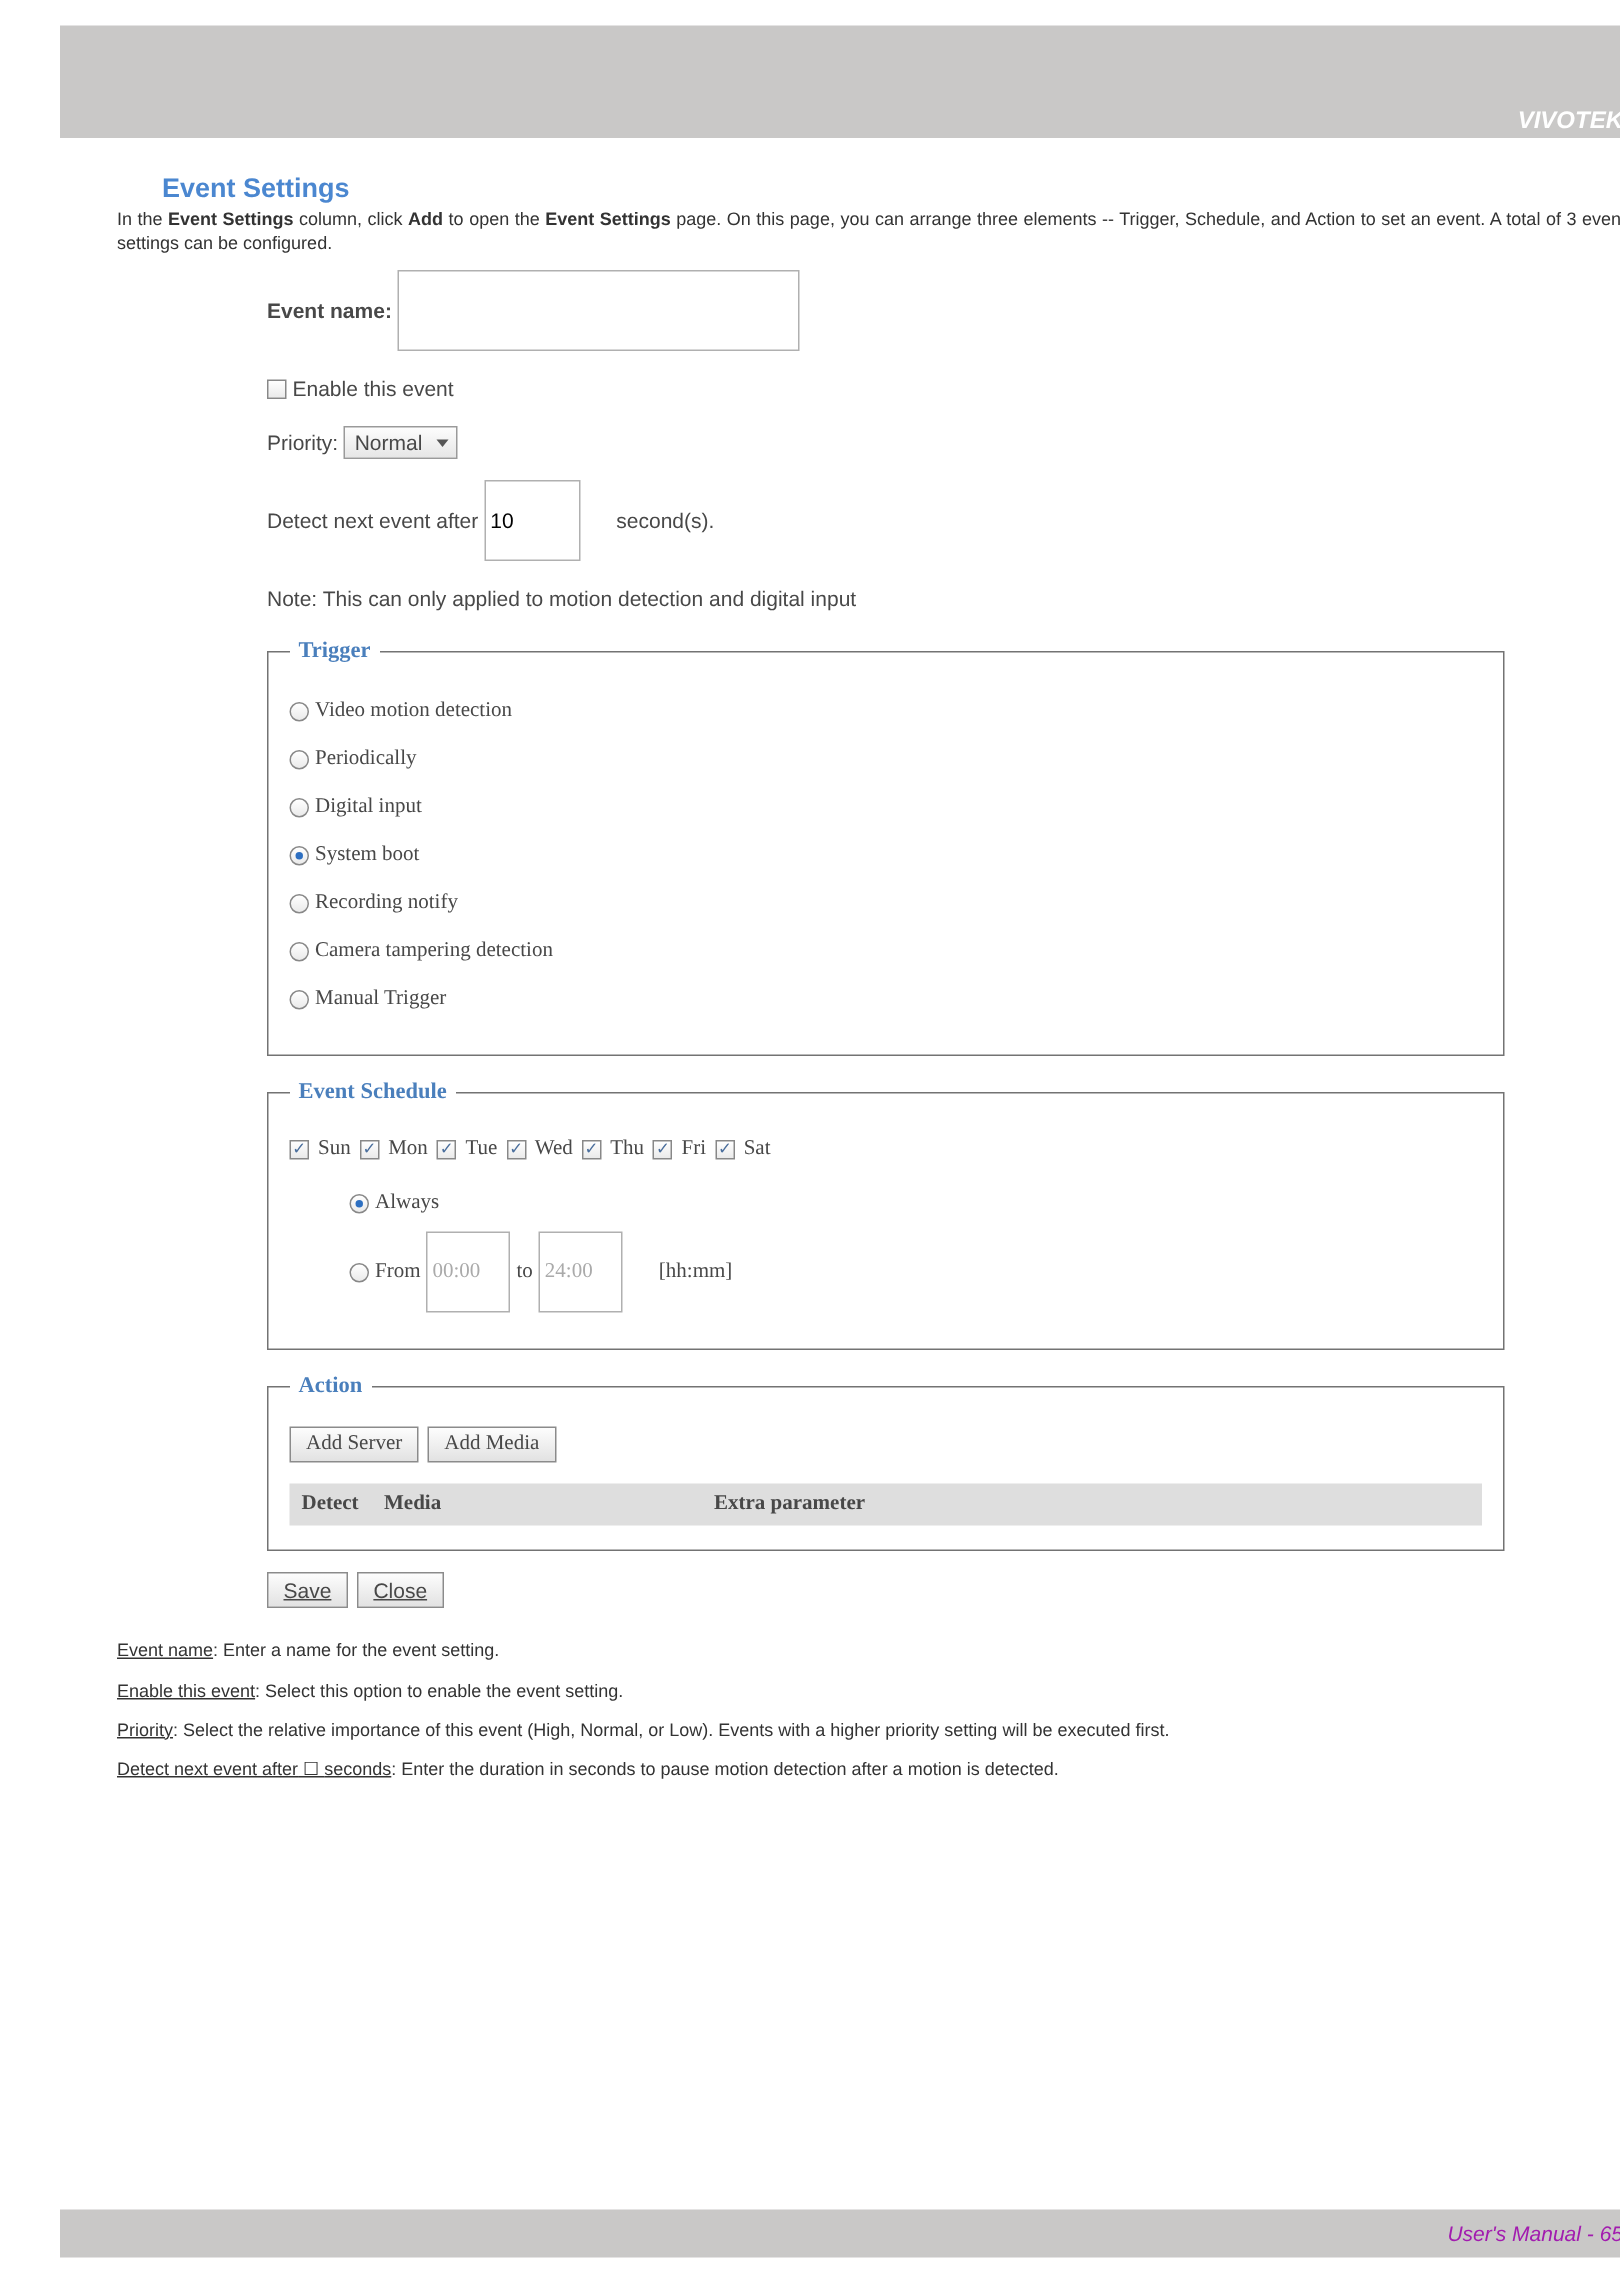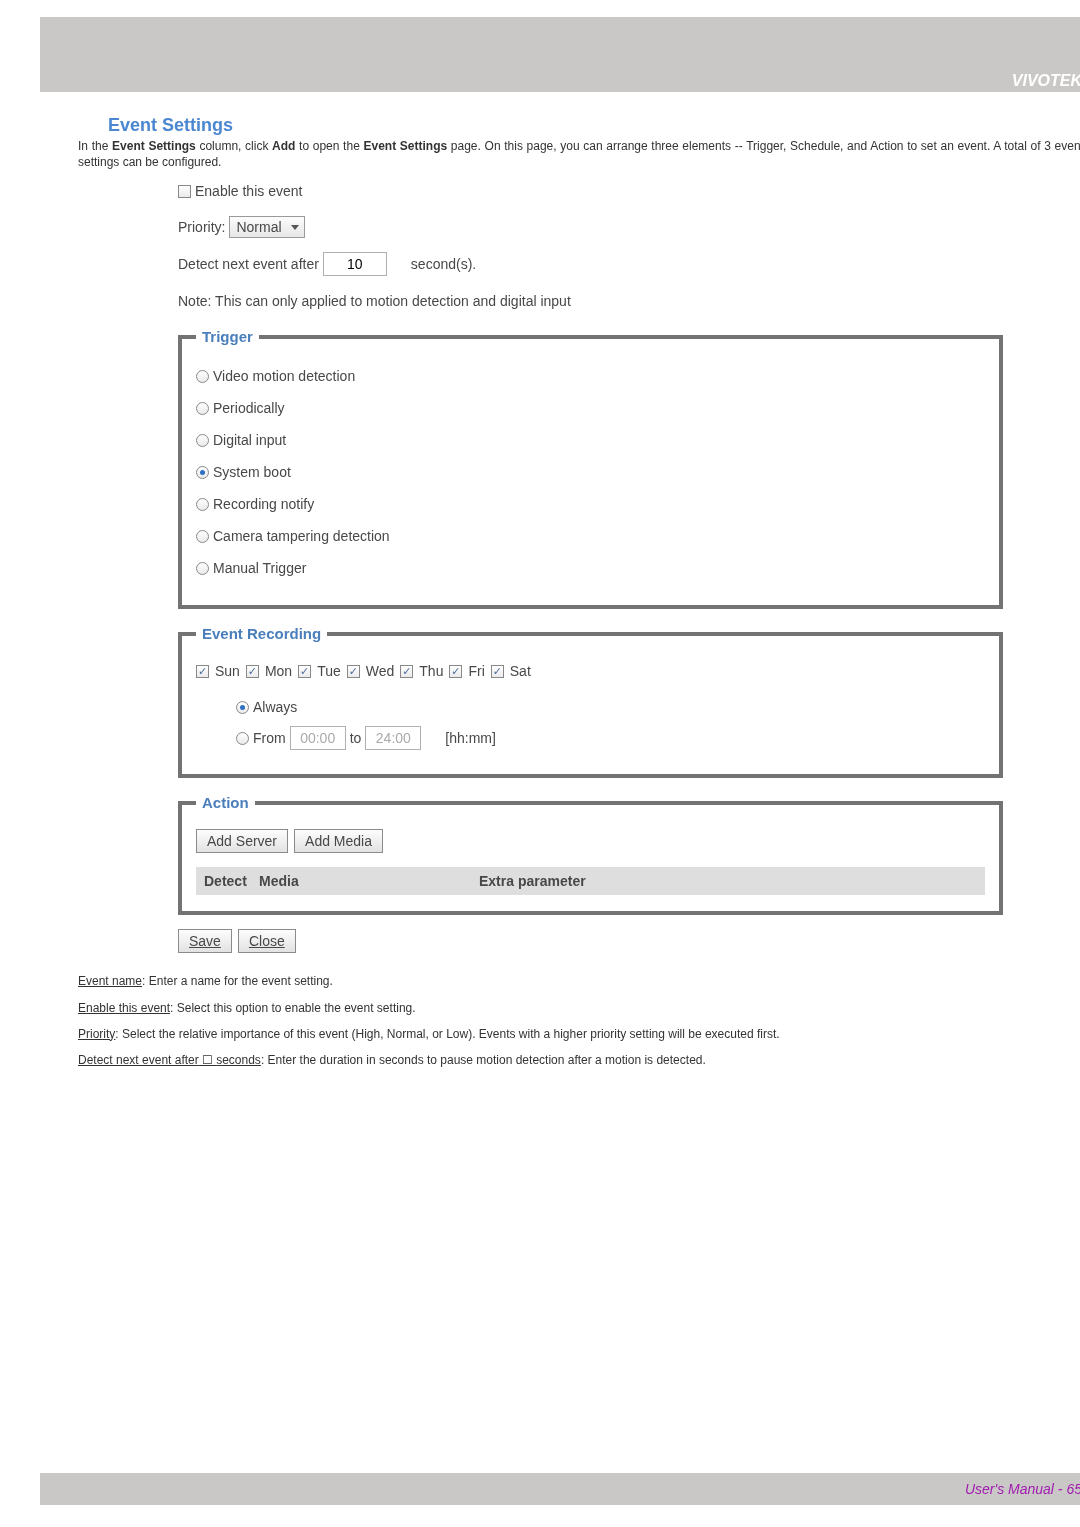--- a/index.html
+++ b/index.html
@@ -70,24 +70,23 @@
     align-items: center;
     gap: 4px;
     margin: 8px 0 14px 0;
     min-height: 22px;
   }
   .fs-label { font-weight: bold; }
   .txt-in {
     border: 1px solid #b0b0b0;
     background: #fff;
     height: 20px;
-    padding: 1px 3px;
+    padding: 16px 3px;
     font: inherit;
     box-sizing: content-box;
-    text-align: center;
   }
   .select {
     display: inline-flex;
     align-items: center;
     border: 1px solid #9a9a9a;
     background: linear-gradient(#fdfdfd,#e6e6e6);
     height: 20px;
     padding: 0 2px 0 6px;
     font: inherit;
     gap: 6px;
@@ -121,23 +120,24 @@
   .radio .dot {
     width: 5px; height: 5px; border-radius: 50%; background: #2d6fc1;
   }
   .checkbox .tick {
     font-size: 11px;
     line-height: 1;
     color: #4a6e9c;
   }
 
   fieldset.group {
-    border: 4px solid #737373;
+    border: 1px solid #737373;
     margin: 16px 0 0 0;
     padding: 10px 14px 16px 14px;
+    font-family: Liberation Serif, serif;
   }
   fieldset.group > legend {
     color: #4a7fbc;
     font-weight: bold;
     font-size: 15px;
     padding: 0 6px;
   }
   .trigger-opts .fs-row { margin: 10px 0; }
   .time-sub { margin-left: 40px; }
   .time-sub .fs-row { margin: 8px 0; }
@@ -190,20 +190,24 @@
   </div>
 
   <div class="content">
     <p class="section-title">Event Settings</p>
     <p class="body-text">
       <span>In the </span><span class="bold">Event Settings</span><span> column, click </span><span class="bold">Add</span><span> to open the </span><span class="bold">Event Settings</span><span> page. On this page, you can arrange three elements -- Trigger, Schedule, and Action to set an event. A total of 3 event settings can be configured.</span>
     </p>
 
     <div class="ui-panel">
 
+      <div class="fs-row">
+        <span class="fs-label">Event name:</span>
+        <input class="txt-in" style="width: 260px;" value="">
+      </div>
 
       <div class="fs-row">
         <span class="checkbox"></span>
         <span>Enable this event</span>
       </div>
 
       <div class="fs-row">
         <span>Priority:</span>
         <span class="select">
           <span>Normal</span>
@@ -251,21 +255,21 @@
             <span class="radio"></span>
             <span>Camera tampering detection</span>
           </div>
         <div class="fs-row">
             <span class="radio"></span>
             <span>Manual Trigger</span>
           </div>
       </fieldset>
 
       <fieldset class="group">
-        <legend>Event Recording</legend>
+        <legend>Event Schedule</legend>
         <div class="fs-row" style="gap:6px;">
           <span class="checkbox">
               <span class="tick">✓</span>
             </span>
             <span>Sun</span>
           <span class="checkbox">
               <span class="tick">✓</span>
             </span>
             <span>Mon</span>
           <span class="checkbox">

